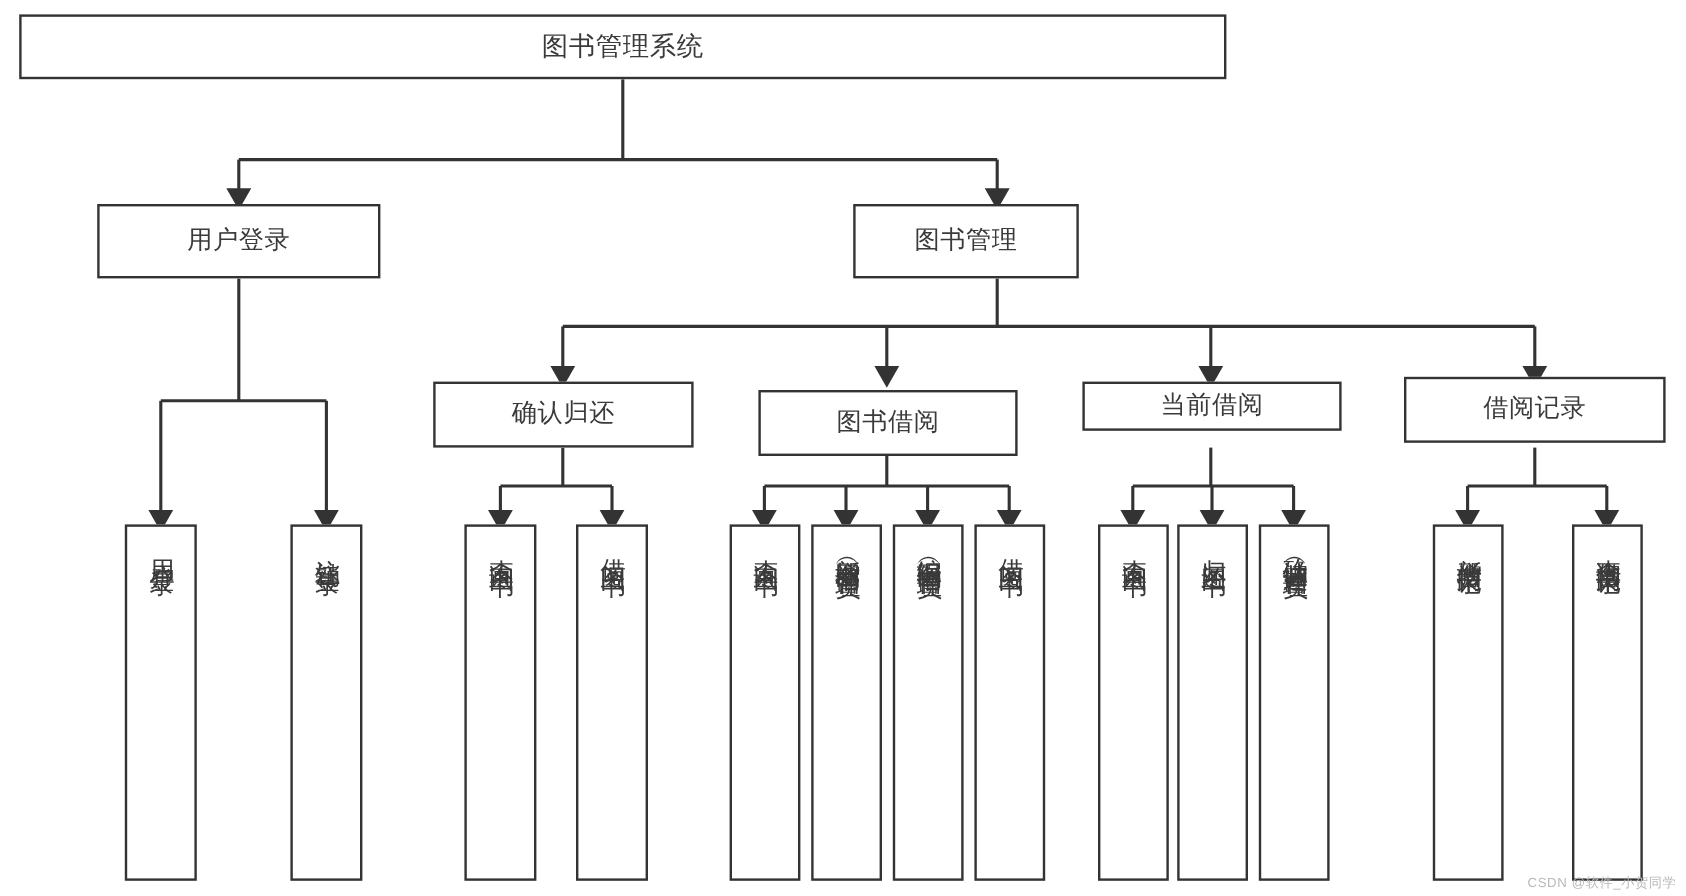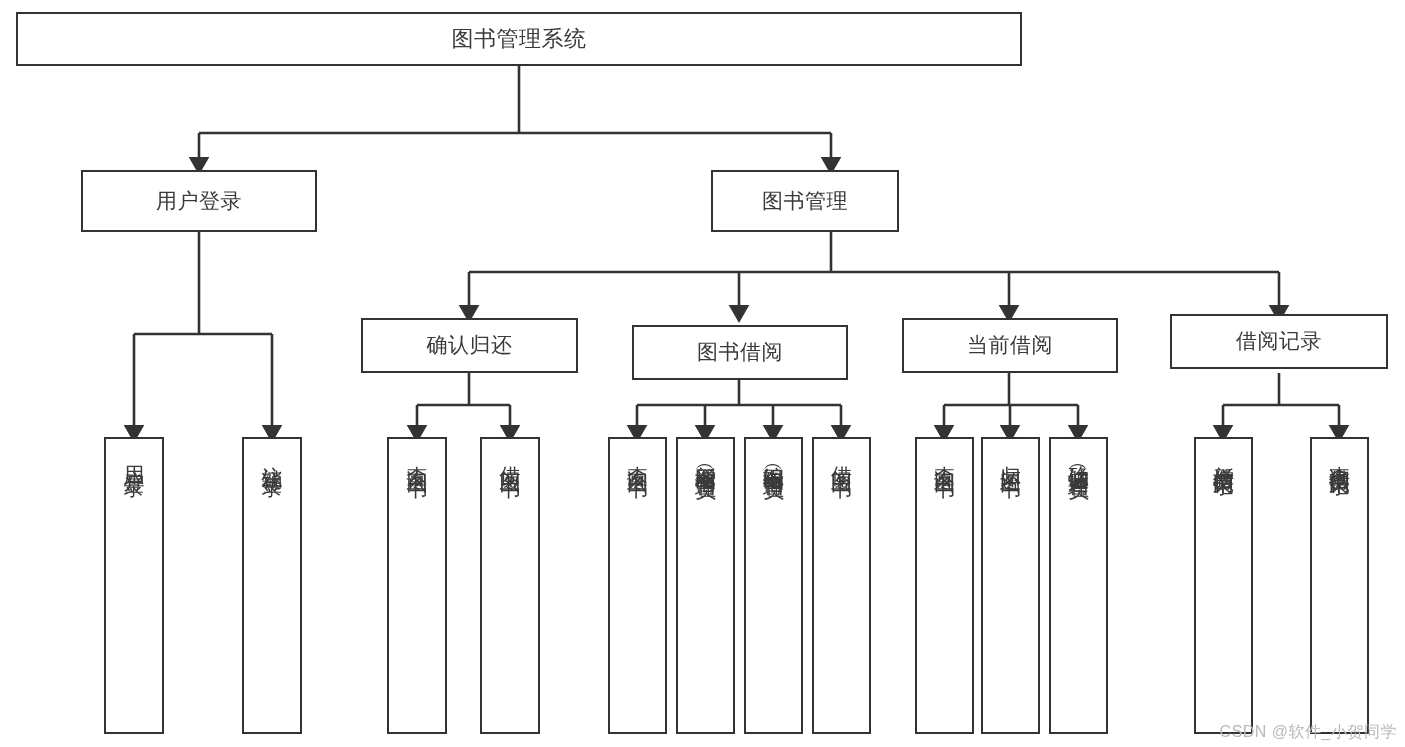--- a/index.html
+++ b/index.html
@@ -65,21 +65,21 @@
     letter-spacing: 4px;
     white-space: nowrap;
   }
   .node.vert.tall-text .node-label {
     letter-spacing: 2px;
   }
   .watermark {
     position: absolute;
     right: 8px;
     bottom: 4px;
-    font-size: 16px;
+    font-size: 11px;
     color: #b9b9b9;
     z-index: 5;
     white-space: nowrap;
     letter-spacing: 0.5px;
   }
 </style>
 </head>
 <body>
 
 <div id="diagram-canvas">
@@ -144,21 +144,21 @@
   <div class="node horiz" style="left:711px; top:170px; width:188px; height:62px;">
     <span class="node-label">图书管理</span>
   </div>
 
   <div class="node horiz" style="left:361px; top:318px; width:217px; height:55px;">
     <span class="node-label">确认归还</span>
   </div>
   <div class="node horiz" style="left:632px; top:325px; width:216px; height:55px;">
     <span class="node-label">图书借阅</span>
   </div>
-  <div class="node horiz" style="left:902px; top:318px; width:216px; height:55px;">
+  <div class="node horiz" style="left:902px; top:318px; width:216px; height:41px;">
     <span class="node-label">当前借阅</span>
   </div>
   <div class="node horiz" style="left:1170px; top:314px; width:218px; height:55px;">
     <span class="node-label">借阅记录</span>
   </div>
 
   <div class="node vert" style="left:104px; top:437px; width:60px; height:297px;">
     <span class="node-label">用户登录</span>
   </div>
   <div class="node vert" style="left:242px; top:437px; width:60px; height:297px;">

